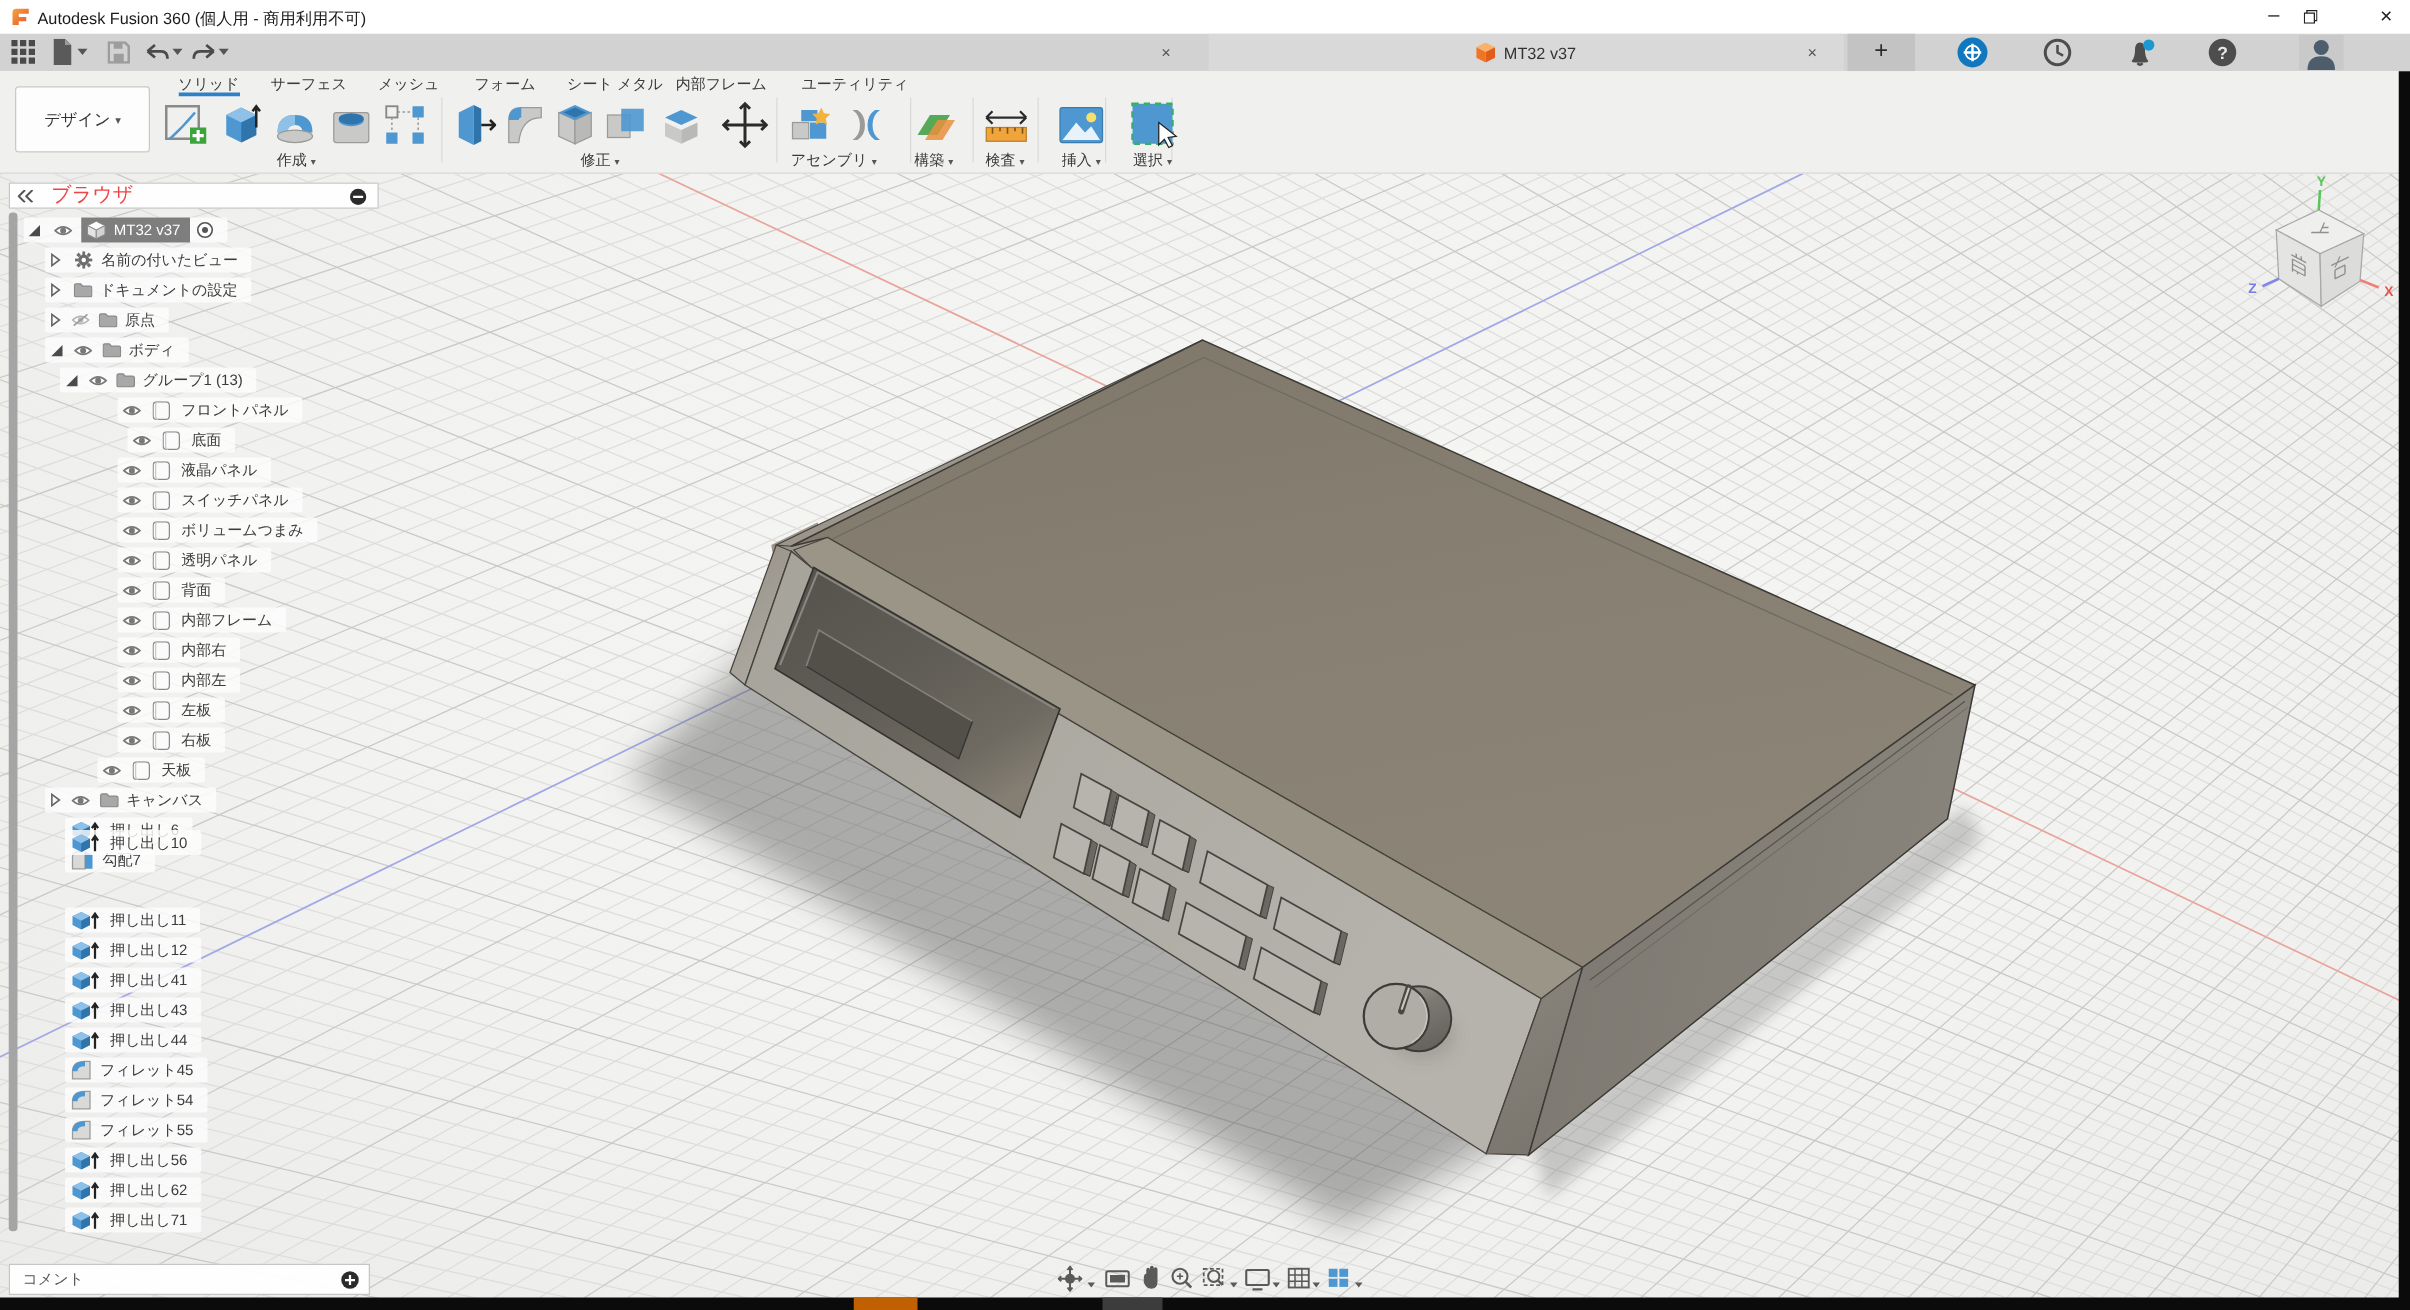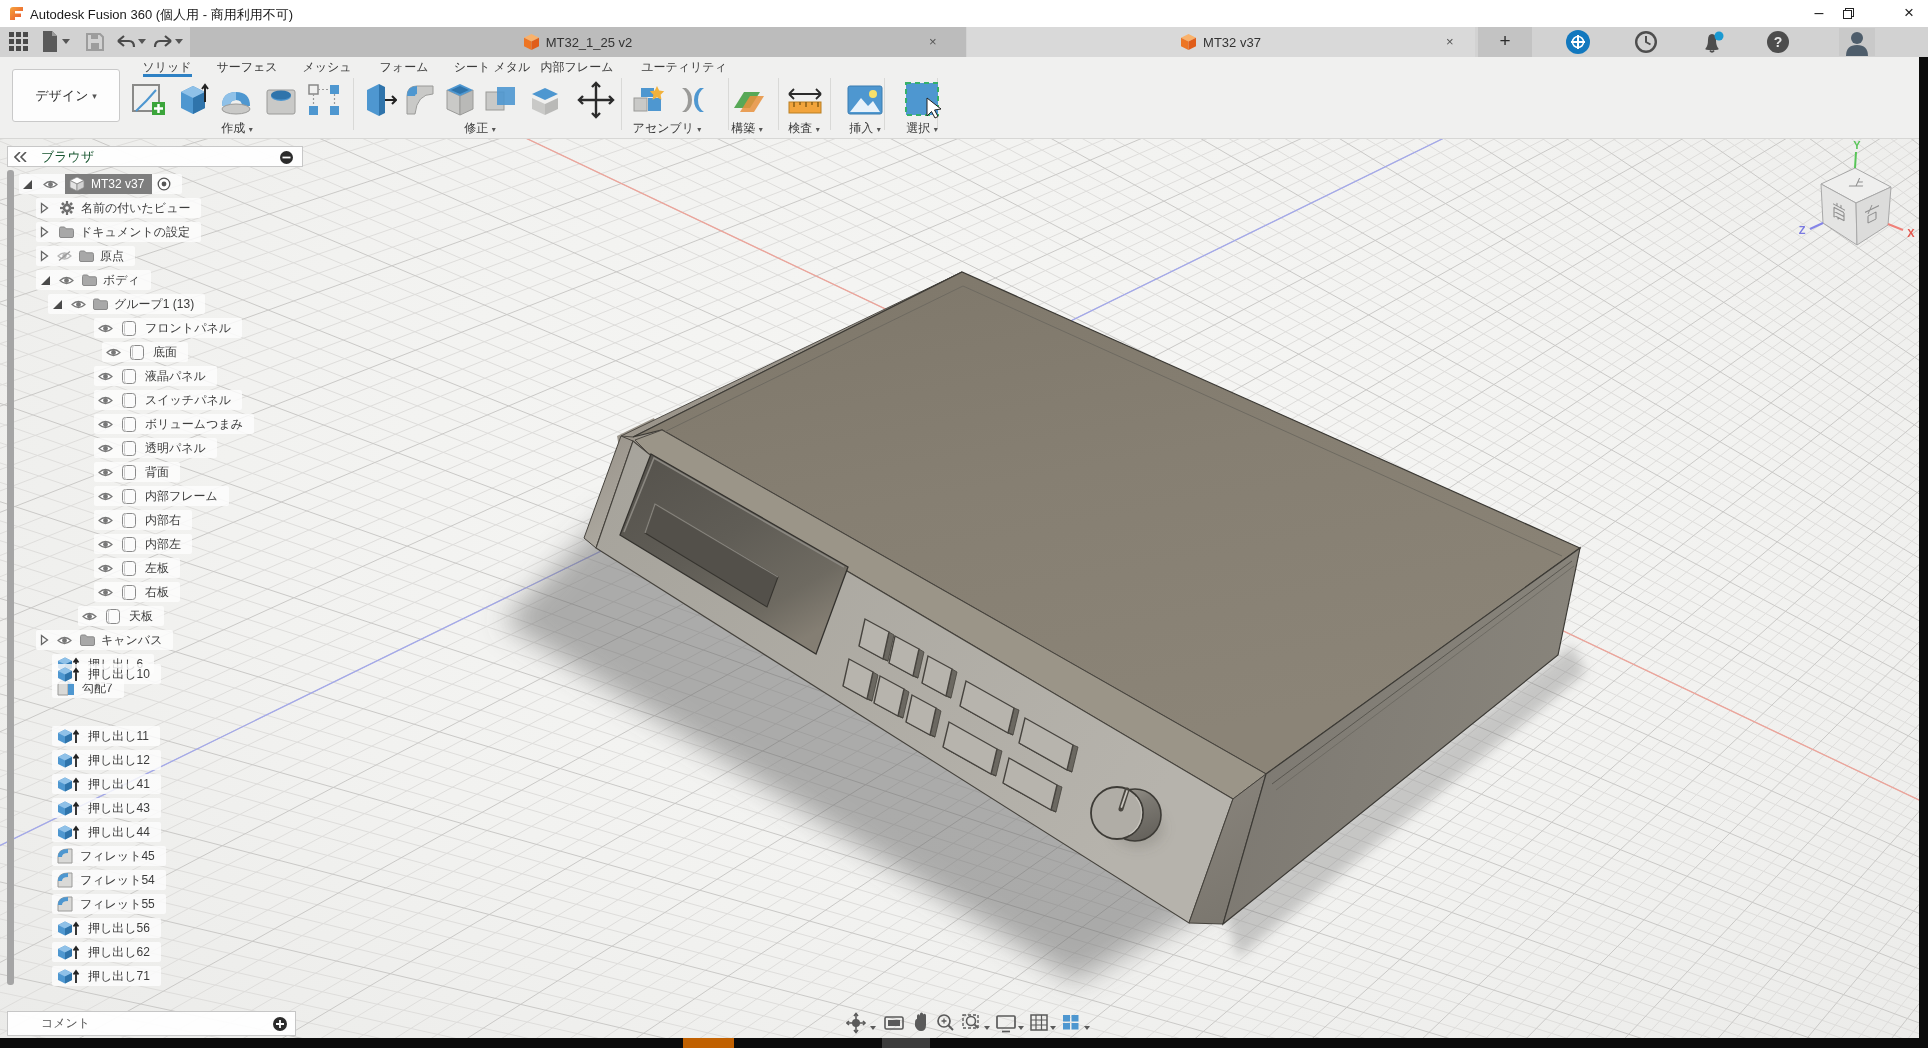--- a/index.html
+++ b/index.html
@@ -14,24 +14,24 @@
 #plusbtn{position:absolute;left:1478px;top:0px;width:54px;height:30px;background:#c3c3c3;color:#2b2b2b;text-align:center;line-height:28px;font-size:19px}
 #toolbar{position:absolute;left:0;top:57px;width:1928px;height:82px;background:#f0f0ef;border-bottom:1px solid #d7d7d5}
 #designbtn{position:absolute;left:12px;top:69px;width:108px;height:53px;background:#fdfdfd;border:1px solid #c9c9c9;border-radius:3px;font-size:13px;color:#333;display:flex;align-items:center;justify-content:center}
 .rtab{position:absolute;top:57px;height:19px;font-size:12px;color:#3a3a3a;display:flex;align-items:flex-end;justify-content:center;white-space:nowrap}
 .grplabel{position:absolute;top:120px;font-size:12px;color:#3a3a3a;text-align:center;white-space:nowrap}
 .sep{position:absolute;top:78px;height:52px;width:1px;background:#d9d9d7}
 #canvas{position:absolute;left:0;top:139px;width:1920px;height:909px;background:radial-gradient(ellipse 1400px 800px at 52% 38%, #f6f6f4 0%, #f2f2f0 55%, #ebebe9 100%)}
 .row{position:absolute;height:20px;display:flex;align-items:center;background:rgba(253,253,253,0.82);border-radius:2px;padding-right:11px;white-space:nowrap}
 .row span{font-size:12px;color:#3c3c3c}
 #panelhdr{position:absolute;left:7px;top:146px;width:296px;height:21px;background:rgba(254,254,254,0.97);border:1px solid #c7c7c7;display:flex;align-items:center}
-#panelhdr span{font-size:13px;color:#14532d;margin-left:13px}
+#panelhdr span{font-size:16px;color:#ef4444;margin-left:13px}
 #vbar{position:absolute;left:7px;top:170px;width:7px;height:815px;background:#a5a5a5;border-radius:3px}
 #commentbar{position:absolute;left:7px;top:1011px;width:289px;height:25px;background:rgba(254,254,254,0.96);border:1px solid #c6c6c6;display:flex;align-items:center}
-#commentbar span{font-size:12px;color:#555;margin-left:33px}
+#commentbar span{font-size:12px;color:#555;margin-left:10px}
 #blackbottom{position:absolute;left:0;top:1038px;width:1928px;height:10px;background:#0b0b0b}
 #blackright{position:absolute;left:1919px;top:57px;width:9px;height:991px;background:#0b0b0b}
 </style></head><body>
 <div id="canvas"></div>
 <svg class="abs" style="left:0px;top:139px" width="1920" height="909" viewBox="0 0 1920 909">
     <defs>
       <linearGradient id="gTop" x1="0" y1="0" x2="0.35" y2="1">
         <stop offset="0" stop-color="#7e776a"></stop>
         <stop offset="0.5" stop-color="#867f72"></stop>
         <stop offset="1" stop-color="#8b8477"></stop>
@@ -196,25 +196,20 @@
         <path d="M3 8 L9 3 M3 8 L9 13 M3 8 L14 8 Q19 8 19 14"></path>
       </g>
       <path d="M23 6 l4 5 l4 -5 z" fill="#555"></path>
     </svg>
     <svg class="abs" style="left:152px;top:6px" width="52" height="20">
       <g stroke="#4a4a4a" stroke-width="2.2" fill="none">
         <path d="M19 8 L13 3 M19 8 L13 13 M19 8 L8 8 Q3 8 3 14"></path>
       </g>
       <path d="M23 6 l4 5 l4 -5 z" fill="#555"></path>
     </svg>
-    <div class="tab" id="tab1"><svg width="15" height="16" viewBox="0 0 15 16" style="margin-right:7px">
-        <polygon points="7.5,0 15,3.8 7.5,7.6 0,3.8" fill="#f9b26c"></polygon>
-        <polygon points="0,3.8 7.5,7.6 7.5,16 0,12.2" fill="#ed7524"></polygon>
-        <polygon points="15,3.8 7.5,7.6 7.5,16 15,12.2" fill="#e05d1a"></polygon>
-      </svg>MT32_1_25 v2</div>
     <div class="tabx" style="left:929px">×</div>
     <div class="tab" id="tab2"><svg width="15" height="16" viewBox="0 0 15 16" style="margin-right:7px">
         <polygon points="7.5,0 15,3.8 7.5,7.6 0,3.8" fill="#f9b26c"></polygon>
         <polygon points="0,3.8 7.5,7.6 7.5,16 0,12.2" fill="#ed7524"></polygon>
         <polygon points="15,3.8 7.5,7.6 7.5,16 15,12.2" fill="#e05d1a"></polygon>
       </svg>MT32 v37</div>
     <div class="tabx" style="left:1446px">×</div>
     <div id="plusbtn">+</div>
     <svg class="abs" style="left:1565px;top:2px" width="26" height="26">
       <circle cx="13" cy="13" r="12" fill="#1278be"></circle>

